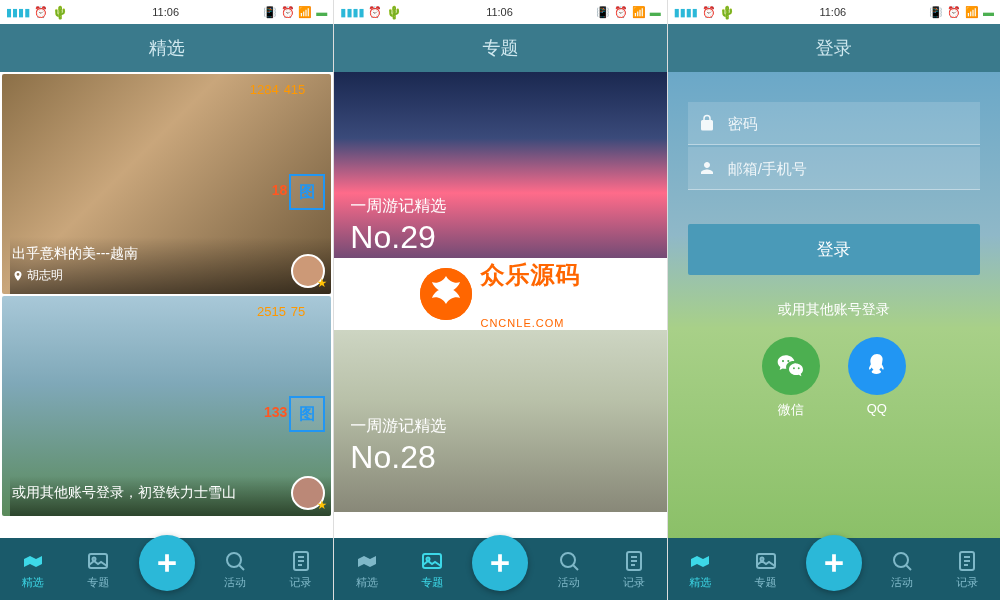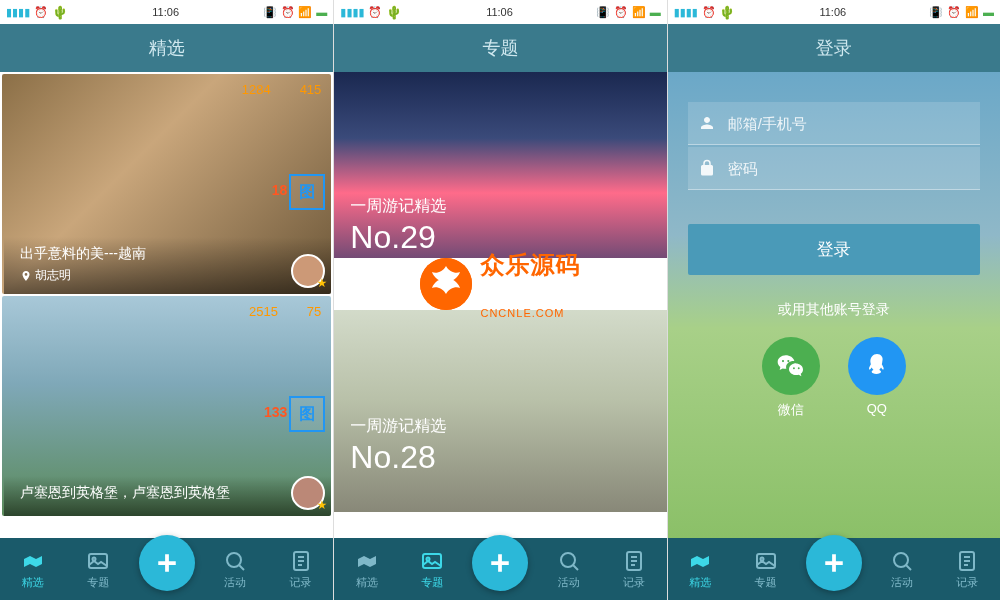--- a/index.html
+++ b/index.html
@@ -12,38 +12,38 @@
 .sb-center { font-weight: 500; color: #333; }
 .cactus { color: #5cb85c; font-size: 13px; }
 
 .header { height: 48px; background: #3a7a8c; color: #cfe8ef; display: flex; align-items: center; justify-content: center; font-size: 18px; }
 
 .content { flex: 1; overflow: hidden; position: relative; }
 
 .card { position: relative; height: 220px; margin: 2px 2px; overflow: hidden; border-radius: 2px; }
 .card.c1 { background: linear-gradient(135deg, #8b6f47 0%, #c9a67b 40%, #6b5638 100%); }
 .card.c2 { background: linear-gradient(180deg, #a8c8d8 0%, #7fa8b8 40%, #5a8a5a 100%); }
-.card-top-stats { position: absolute; top: 8px; right: 10px; display: flex; gap: 26px; font-size: 13px; color: #fff; align-items: center; }
+.card-top-stats { position: absolute; top: 8px; right: 26px; display: flex; gap: 2px; font-size: 13px; color: #fff; align-items: center; }
 .stat { display: flex; align-items: center; gap: 3px; }
 .stat.orange { color: #ff9800; }
 .card-badge { position: absolute; right: 6px; top: 100px; width: 36px; height: 36px; border: 2px solid #2196f3; display: flex; align-items: center; justify-content: center; color: #2196f3; font-size: 16px; font-weight: bold; background: rgba(255,255,255,0.1); }
 .card-badge-num { position: absolute; right: 44px; top: 108px; color: #ff5722; font-size: 14px; font-weight: bold; }
-.card-bottom { position: absolute; bottom: 0; left: 2px; right: 0; padding: 8px 16px 10px; background: linear-gradient(transparent, rgba(0,0,0,0.5)); color: #fff; }
+.card-bottom { position: absolute; bottom: 0; left: 8px; right: 0; padding: 8px 2px 10px; background: linear-gradient(transparent, rgba(0,0,0,0.5)); color: #fff; }
 .card-title { font-size: 14px; margin-bottom: 4px; }
 .card-loc { font-size: 12px; display: flex; align-items: center; gap: 3px; }
 .avatar { position: absolute; bottom: 6px; right: 6px; width: 34px; height: 34px; border-radius: 50%; background: #c97; border: 2px solid #fff; }
 .star { position: absolute; bottom: 4px; right: 4px; color: #ffc107; font-size: 12px; }
 
 .topic-card { position: relative; height: 220px; overflow: hidden; }
 .tc1 { background: linear-gradient(180deg, #1a2850 0%, #3a4a7a 30%, #ff6b8a 55%, #2a3a6a 100%); }
 .tc2 { background: linear-gradient(180deg, #d8e0d0 0%, #b8c0a8 50%, #888878 100%); }
 .topic-text { position: absolute; left: 16px; bottom: 36px; color: #fff; }
 .topic-line1 { font-size: 16px; font-weight: 300; }
 .topic-line2 { font-size: 32px; font-weight: 300; margin-top: 2px; }
-.logo-overlay { position: absolute; top: 40%; left: 0; right: 0; background: #fff; height: 52px; display: flex; align-items: center; justify-content: center; gap: 8px; z-index: 5; }
+.logo-overlay { position: absolute; top: 40%; left: 0; right: 0; background: #fff; height: 72px; display: flex; align-items: center; justify-content: center; gap: 8px; z-index: 5; }
 .logo-mark { width: 52px; height: 52px; border-radius: 50%; background: #ff6600; position: relative; }
 .logo-mark::before, .logo-mark::after { content: ''; position: absolute; background: #fff; border-radius: 50%; }
 .logo-text { display: flex; flex-direction: column; }
 .logo-cn { color: #ff6600; font-size: 24px; font-weight: bold; letter-spacing: 1px; }
 .logo-en { color: #ff6600; font-size: 11px; letter-spacing: 1px; margin-top: 26px; }
 
 .login-bg { width: 100%; height: 100%; background: linear-gradient(180deg, #6ba8c8 0%, #8fb8c8 35%, #a8d088 55%, #8bc068 100%); position: relative; }
 .login-form { position: absolute; top: 30px; left: 20px; right: 20px; }
 .input-row { display: flex; align-items: center; background: rgba(255,255,255,0.15); border-bottom: 1px solid rgba(255,255,255,0.4); padding: 12px 10px; margin-bottom: 2px; }
 .input-row svg { width: 18px; height: 18px; opacity: 0.9; }
@@ -128,21 +128,21 @@
         <span class="stat orange">
             <svg viewBox="0 0 24 24" fill="currentColor">
               <path d="M12 21.35l-1.45-1.32C5.4 15.36 2 12.28 2 8.5 2 5.42 4.42 3 7.5 3c1.74 0 3.41.81 4.5 2.09C13.09 3.81 14.76 3 16.5 3 19.58 3 22 5.42 22 8.5c0 3.78-3.4 6.86-8.55 11.54L12 21.35z"></path>
             </svg>
             <span>75</span>
           </span>
       </div>
       <div class="card-badge-num">133</div>
       <div class="card-badge">图</div>
       <div class="card-bottom">
-        <div class="card-title">卢塞恩到英格堡，卢塞恩到英格堡</div>
+        <div class="card-title">或用其他账号登录，初登铁力士雪山</div>
       </div>
       <div class="avatar" style="background:#b87"></div>
       <div class="star">★</div>
     </div>
   </div>
   <div class="tabbar">
     <div class="tab active">
         <svg viewBox="0 0 24 24" fill="currentColor">
           <path d="M3 10v8l6-3 6 3 6-3v-8l-6 3-6-3z"></path>
         </svg>
@@ -271,29 +271,29 @@
         <span style="color:#2bb8d8">📶</span>
         <span style="color:#4caf50">▬</span>
       </div>
   </div>
   <div class="header">登录</div>
   <div class="content">
     <div class="login-bg">
       <div class="login-form">
         <div class="input-row">
           <svg viewBox="0 0 24 24" fill="#fff">
-              <path d="M12 12c2.2 0 4-1.8 4-4s-1.8-4-4-4-4 1.8-4 4 1.8 4 4 4zm0 2c-2.7 0-8 1.3-8 4v2h16v-2c0-2.7-5.3-4-8-4z"></path>
-            </svg>
-          <input class="input-field" placeholder="邮箱/手机号" style="">
+              <path d="M18 8h-1V6a5 5 0 00-10 0v2H6a2 2 0 00-2 2v10a2 2 0 002 2h12a2 2 0 002-2V10a2 2 0 00-2-2zM9 6a3 3 0 016 0v2H9V6z"></path>
+            </svg>
+          <input class="input-field" type="password" placeholder="密码" style="">
         </div>
         <div class="input-row">
           <svg viewBox="0 0 24 24" fill="#fff">
-              <path d="M18 8h-1V6a5 5 0 00-10 0v2H6a2 2 0 00-2 2v10a2 2 0 002 2h12a2 2 0 002-2V10a2 2 0 00-2-2zM9 6a3 3 0 016 0v2H9V6z"></path>
-            </svg>
-          <input class="input-field" type="password" placeholder="密码" style="">
+              <path d="M12 12c2.2 0 4-1.8 4-4s-1.8-4-4-4-4 1.8-4 4 1.8 4 4 4zm0 2c-2.7 0-8 1.3-8 4v2h16v-2c0-2.7-5.3-4-8-4z"></path>
+            </svg>
+          <input class="input-field" placeholder="邮箱/手机号" style="">
         </div>
         <div class="login-btn">登录</div>
         <div class="alt-label">或用其他账号登录</div>
         <div class="social-row">
           <div class="social">
             <div class="social-circle sc-wechat">
                 <svg viewBox="0 0 24 24">
                   <path d="M8 4C4.7 4 2 6.2 2 9c0 1.5.8 2.8 2 3.7L3.5 15l2.3-1.2c.7.2 1.4.3 2.2.3h.5c-.1-.4-.2-.8-.2-1.2 0-2.6 2.5-4.6 5.7-4.6h.5C13.9 5.8 11.2 4 8 4zm-2 3.5a.8.8 0 110 1.6.8.8 0 010-1.6zm4 0a.8.8 0 110 1.6.8.8 0 010-1.6zM16 10c-3 0-5.5 2-5.5 4.4 0 2.4 2.5 4.4 5.5 4.4.6 0 1.2-.1 1.8-.2l2 1-.5-1.8c1.1-.8 1.7-1.9 1.7-3.2 0-2.4-2.5-4.4-5.5-4.4zm-1.8 3a.7.7 0 110 1.4.7.7 0 010-1.4zm3.6 0a.7.7 0 110 1.4.7.7 0 010-1.4z"></path>
                 </svg>
               </div>

